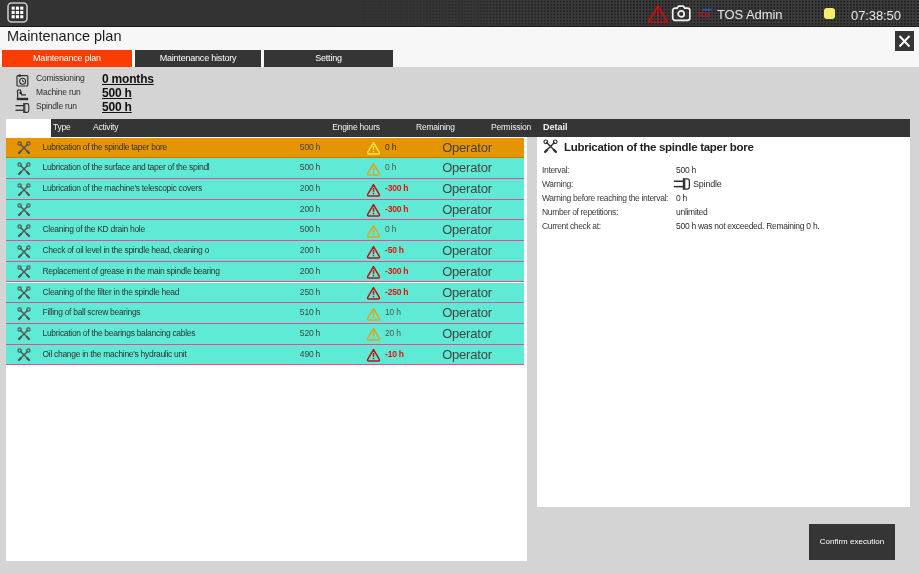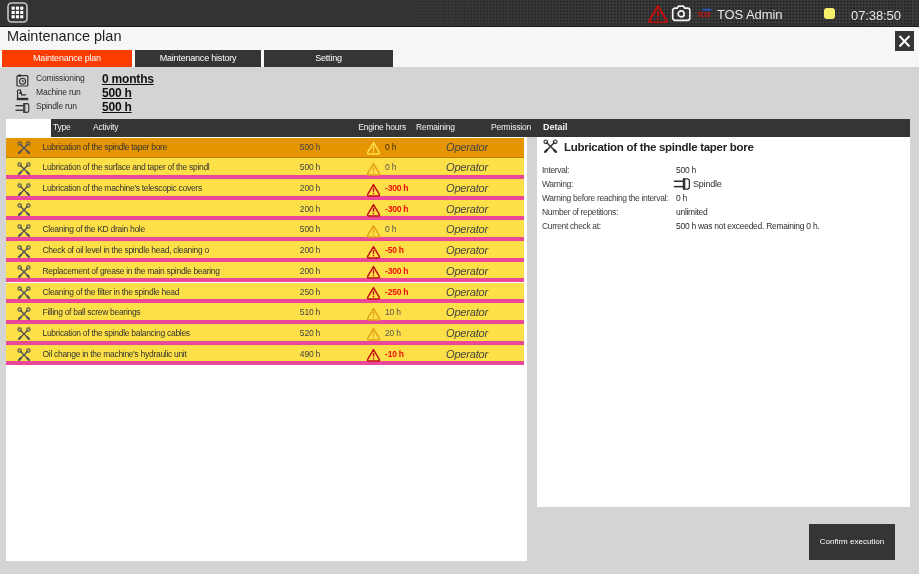--- a/index.html
+++ b/index.html
@@ -22,27 +22,27 @@
   #tab1{left:2px;width:130px;background:#fa3c00;}
   #tab2{left:135px;width:126px;background:#353535;}
   #tab3{left:264px;width:129px;background:#353535;text-align:center;}
   
   .inflabel{font-size:8.5px;letter-spacing:-0.2px;color:#2e2e2e;white-space:nowrap;}
   .infval{font-size:12px;font-weight:bold;letter-spacing:-0.2px;color:#111;white-space:nowrap;text-decoration:underline;}
   
   #table{left:6px;top:119px;width:521px;height:442px;background:#ffffff;}
   #thead{position:absolute;left:0;top:0;width:521px;height:17.5px;background:#353535;color:#f2f2f2;font-size:8.5px;letter-spacing:-0.2px;margin-left:45px;}
   #thead div{position:absolute;top:0;line-height:17.5px;}
-  .trow{position:absolute;left:0;width:518px;height:20.7px;border-bottom:4px solid #ec4899;box-sizing:border-box;background:#fde047;}
+  .trow{position:absolute;left:0;width:518px;height:20.7px;border-bottom:1px solid #ec4899;box-sizing:border-box;background:#5eead4;}
   .trow.sel{background:#e69502;border-bottom:1px solid #c07c00;}
   .trow .act{position:absolute;left:36.5px;top:0;line-height:19.7px;font-size:8.5px;letter-spacing:-0.3px;color:#333;white-space:nowrap;}
   .trow .eh{position:absolute;left:254px;width:100px;top:0;line-height:19.7px;font-size:8.5px;letter-spacing:-0.2px;color:#444;text-align:center;}
   .trow .rem{position:absolute;left:379px;top:0;line-height:19.7px;font-size:8.5px;letter-spacing:-0.2px;color:#555;}
   .trow .rem.red{color:#ec0f0f;font-weight:bold;}
-  .trow .perm{position:absolute;left:411px;width:100px;top:0;line-height:19.7px;font-size:11px;letter-spacing:-0.2px;color:#444;text-align:center;font-style:italic;}
+  .trow .perm{position:absolute;left:411px;width:100px;top:0;line-height:19.7px;font-size:13px;letter-spacing:-0.2px;color:#444;text-align:center;}
   .ticon{position:absolute;left:10.5px;top:3.5px;}
   .tri{position:absolute;left:359.5px;top:3.5px;}
   
   #detail{left:537px;top:119px;width:373px;height:388px;background:#ffffff;}
   #dhead{position:absolute;left:0;top:0;width:373px;height:17.5px;background:#353535;color:#f5f5f5;font-size:9px;font-weight:bold;}
   #dhead span{position:absolute;left:6px;line-height:17.5px;}
   #dtitle{position:absolute;left:27px;top:21.5px;font-size:11.5px;letter-spacing:-0.28px;font-weight:bold;color:#222;white-space:nowrap;}
   .dlab{position:absolute;left:5px;font-size:8.5px;letter-spacing:-0.35px;color:#3c3c3c;white-space:nowrap;}
   .dval{position:absolute;left:139px;font-size:8.5px;letter-spacing:-0.28px;color:#2e2e2e;white-space:nowrap;}
   #confirm{left:809px;top:524px;width:86px;height:36px;background:#353535;color:#fff;font-size:8px;text-align:center;line-height:36px;}
@@ -112,21 +112,21 @@
     <rect x="8.2" y="1" width="1.2" height="10" fill="#2e2e2e"></rect>
     <path d="M9.8 1.6 H12 A1.8 1.8 0 0 1 13.8 3.4 V8.6 A1.8 1.8 0 0 1 12 10.4 H9.8 Z" fill="none" stroke="#2e2e2e" stroke-width="1.1"></path>
   </svg>
   <div class="abs inflabel" style="left:36px;top:101px">Spindle run</div>
   <div class="abs infval" style="left:102px;top:100px">500 h</div>
 </div>
 <div class="abs" id="table">
 <div id="thead">
       <div style="left:2px">Type</div>
       <div style="left:42px">Activity</div>
-      <div style="left:255px;width:100px;text-align:right">Engine hours</div>
+      <div style="left:255px;width:100px;text-align:center">Engine hours</div>
       <div style="left:365px">Remaining</div>
       <div style="left:410px;width:100px;text-align:center">Permission</div>
     </div>
 <div class="trow sel" style="top:18.6px">
       <svg class="ticon" width="14" height="14" viewBox="0 0 14 14">
 <g fill="none" stroke="#555" stroke-width="1.4" stroke-linecap="round">
 <path d="M3.3 3.3 L10.8 10.8"></path>
           <path d="M10.7 3.3 L3.2 10.8"></path>
 </g>
 <circle cx="2.6" cy="2.6" r="1.7" fill="none" stroke="#555" stroke-width="1.1"></circle>
@@ -315,21 +315,21 @@
       <svg class="ticon" width="14" height="14" viewBox="0 0 14 14">
 <g fill="none" stroke="#555" stroke-width="1.4" stroke-linecap="round">
 <path d="M3.3 3.3 L10.8 10.8"></path>
           <path d="M10.7 3.3 L3.2 10.8"></path>
 </g>
 <circle cx="2.6" cy="2.6" r="1.7" fill="none" stroke="#555" stroke-width="1.1"></circle>
 <circle cx="11.4" cy="2.6" r="1.7" fill="none" stroke="#555" stroke-width="1.1"></circle>
 <path d="M10.2 10.2 L12 12" stroke="#555" stroke-width="2.2" stroke-linecap="round" fill="none"></path>
 <path d="M3.8 10.2 L2 12" stroke="#555" stroke-width="2.2" stroke-linecap="round" fill="none"></path>
 </svg>
-      <div class="act">Lubrication of the spindle balancing cables</div>
+      <div class="act">Lubrication of the bearings balancing cables</div>
       <div class="eh">520 h</div>
       <svg class="tri" width="15" height="14" viewBox="0 0 15 14">
         <path d="M7.5 1.6 L13.3 11.4 A1 1 0 0 1 12.4 13 H2.6 A1 1 0 0 1 1.7 11.4 Z" fill="none" stroke="#e2a21c" stroke-width="1.5" stroke-linejoin="round"></path>
         <rect x="6.8" y="4.9" width="1.4" height="3.9" fill="#e2a21c"></rect>
         <rect x="6.8" y="9.8" width="1.4" height="1.5" fill="#e2a21c"></rect>
       </svg>
       <div class="rem">20 h</div>
       <div class="perm">Operator</div>
     </div>
 <div class="trow" style="top:225.6px">

